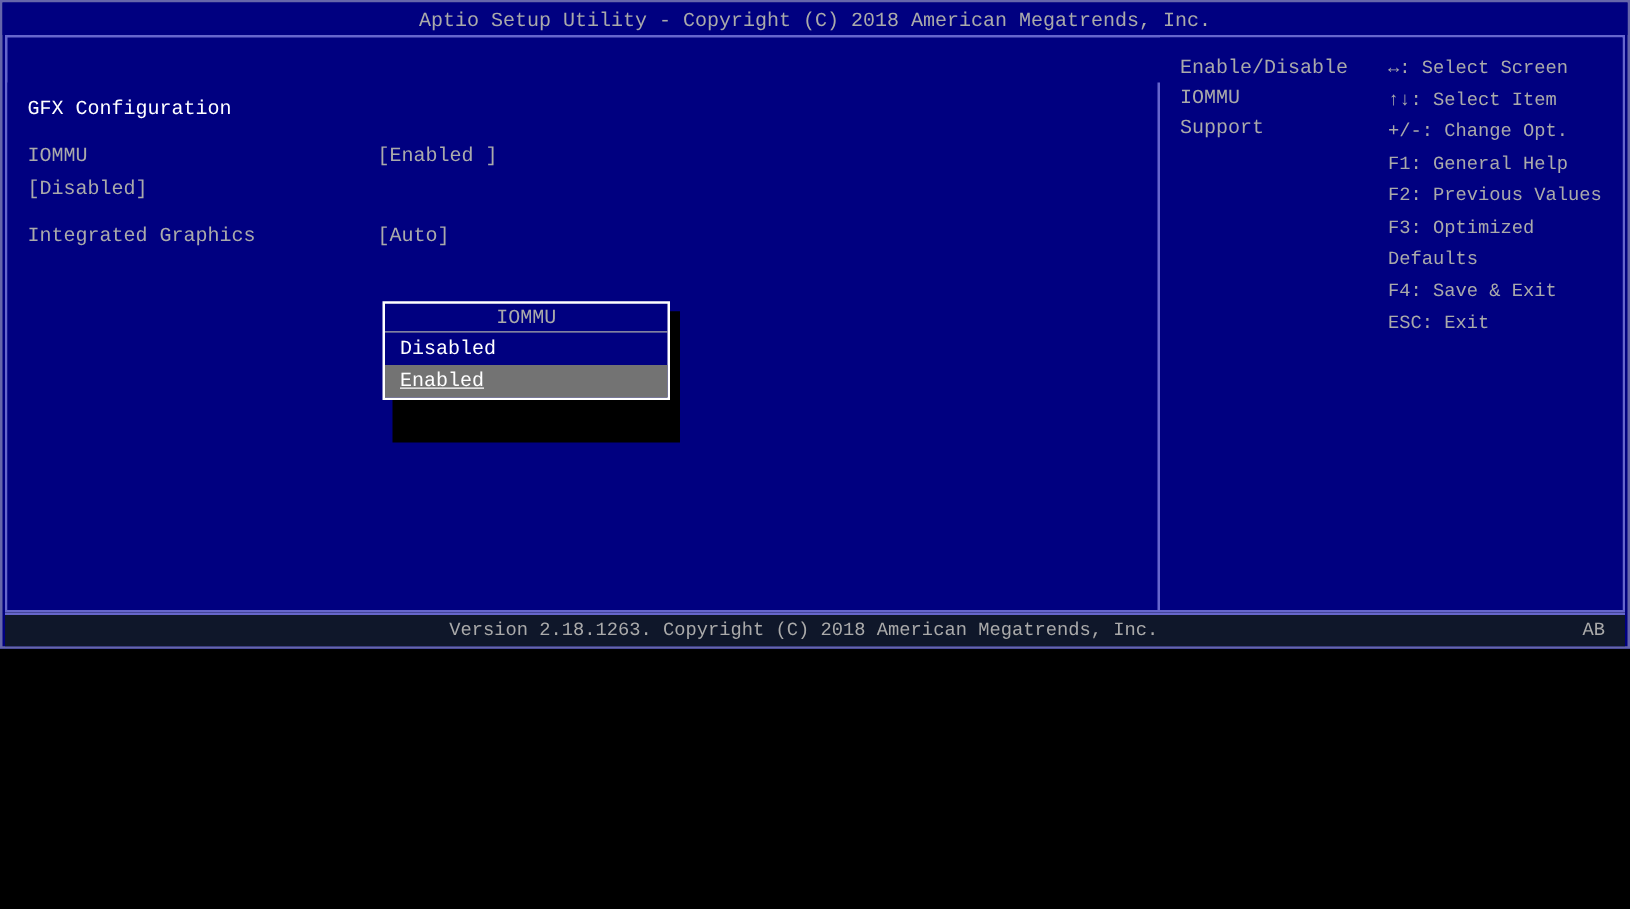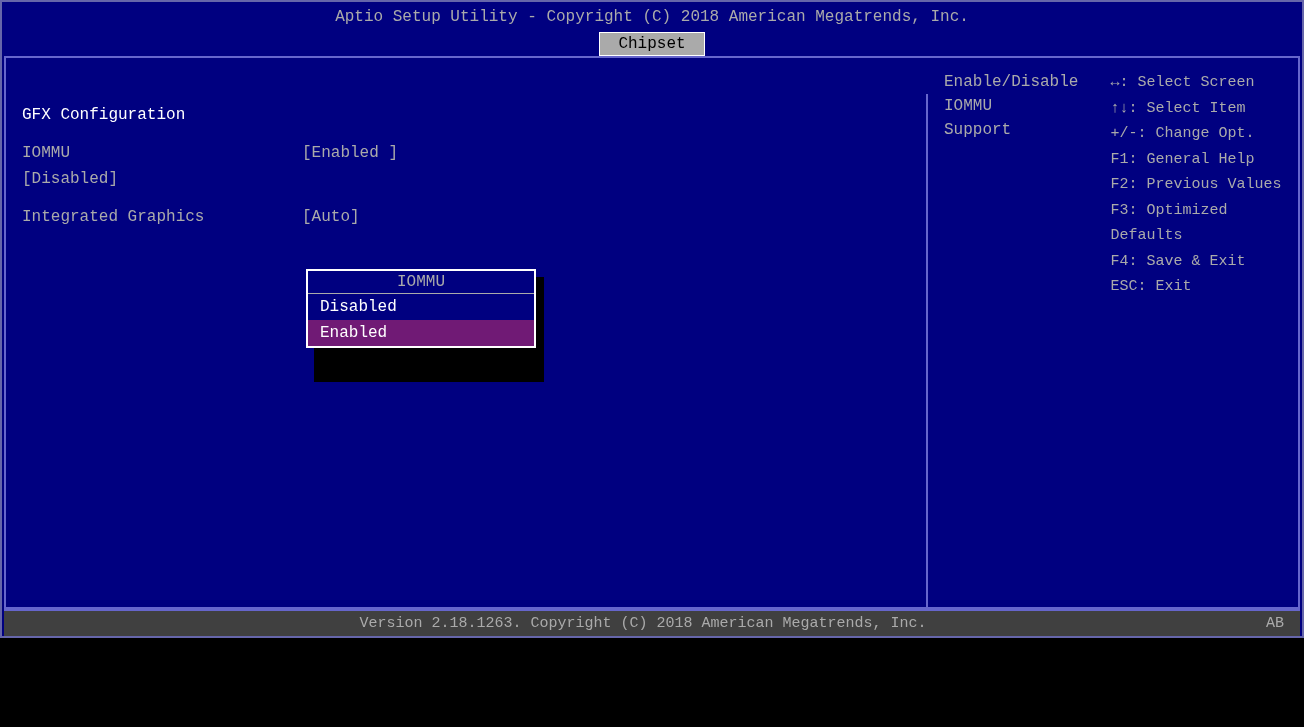--- a/index.html
+++ b/index.html
@@ -7,21 +7,21 @@
       width: 1304px;
       height: 727px;
       background: #000;
       font-family: 'Courier New', Courier, monospace;
       font-size: 16px;
       overflow: hidden;
     }
 
     .outer-wrapper {
       width: 1304px;
-      height: 638px;
+      height: 519px;
       display: flex;
       flex-direction: column;
       background: #000080;
       border: 2px solid #6666aa;
     }
 
     
     .title-bar {
       background: #000080;
       text-align: center;
@@ -134,22 +134,23 @@
 
     .dropdown-item {
       padding: 4px 12px;
       font-family: 'Courier New', Courier, monospace;
       font-size: 16px;
       color: #ffffff;
       cursor: pointer;
     }
 
     .dropdown-item.highlighted {
-      background: #701a75;
+      background: #737373;
       color: #ffffff;
+      text-decoration: underline;
     }
 
     
     .right-panel {
       width: 370px;
       background: #000080;
       padding: 12px 16px;
       display: flex;
       flex-direction: row;
     }
@@ -170,21 +171,21 @@
 
     .key-hints {
       color: #aaaaaa;
       font-family: 'Courier New', Courier, monospace;
       font-size: 15px;
       line-height: 1.7;
     }
 
     
     .footer {
-      background: #404040;
+      background: #0f172a;
       text-align: center;
       color: #aaaaaa;
       padding: 5px 0;
       font-family: 'Courier New', Courier, monospace;
       font-size: 15px;
       border-top: 2px solid #6666cc;
       margin: 0 2px;
       display: flex;
       justify-content: flex-start;
       align-items: center;
@@ -204,25 +205,20 @@
   </style>
 </head>
 <body>
 
 <div class="outer-wrapper">
 
   <div class="title-bar">
     <span>Aptio Setup Utility - Copyright (C) 2018 American Megatrends, Inc.</span>
   </div>
 
-  <div class="tab-row">
-    <div class="tab">
-      <span>Chipset</span>
-    </div>
-  </div>
 
   <div class="main-content">
 
     <div class="left-panel">
       <div class="section-title">GFX Configuration</div>
 
       <div class="config-row">
         <div class="config-label">IOMMU</div>
         <div class="config-value enabled">[Enabled ]</div>
       </div>

